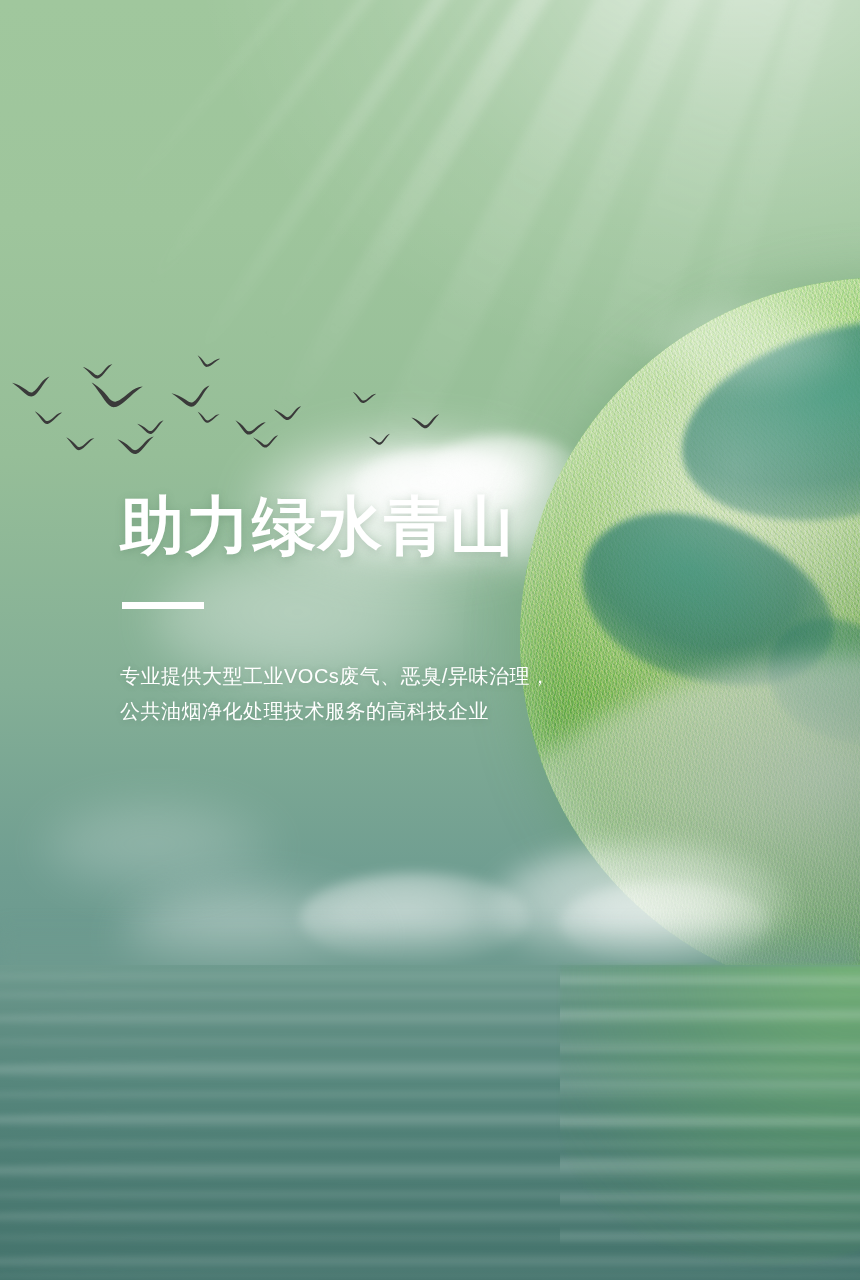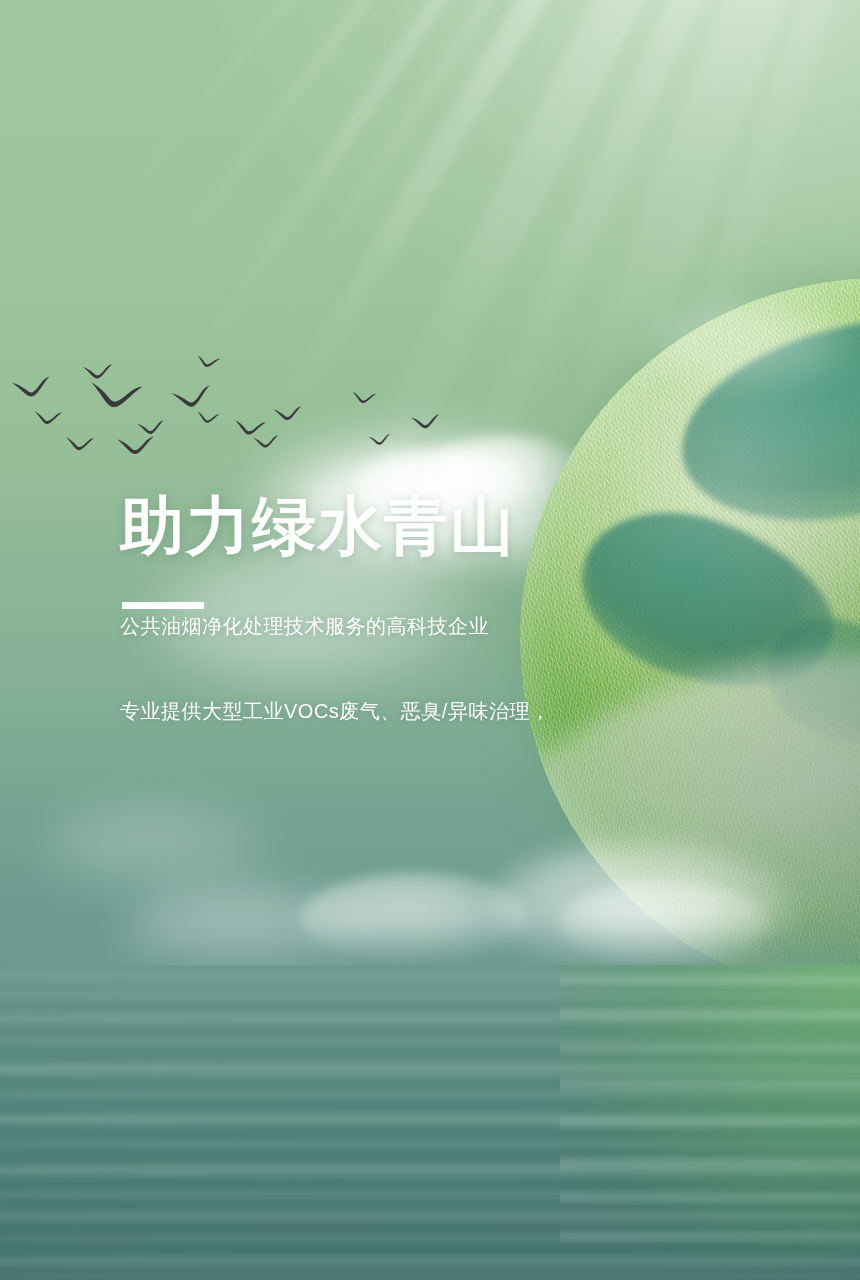--- a/index.html
+++ b/index.html
@@ -400,17 +400,17 @@
       <div class="rp" style="top: 112px; height: 16px; opacity: 0.52;"></div>
       <div class="rp" style="top: 152px; height: 12px; opacity: 0.44;"></div>
       <div class="rp" style="top: 190px; height: 16px; opacity: 0.48;"></div>
       <div class="rp" style="top: 228px; height: 12px; opacity: 0.4;"></div>
       <div class="rp" style="top: 264px; height: 14px; opacity: 0.36;"></div>
     </div>
 
   <div class="copy">
     <div class="headline">助力绿水青山</div>
     <div class="rule"></div>
+    <div class="subcopy">专业提供大型工业VOCs废气、恶臭/异味治理，</div>
     <div class="subcopy" style="margin-top:0;">公共油烟净化处理技术服务的高科技企业</div>
-    <div class="subcopy">专业提供大型工业VOCs废气、恶臭/异味治理，</div>
   </div>
 
 </div>
 
 </body></html>

